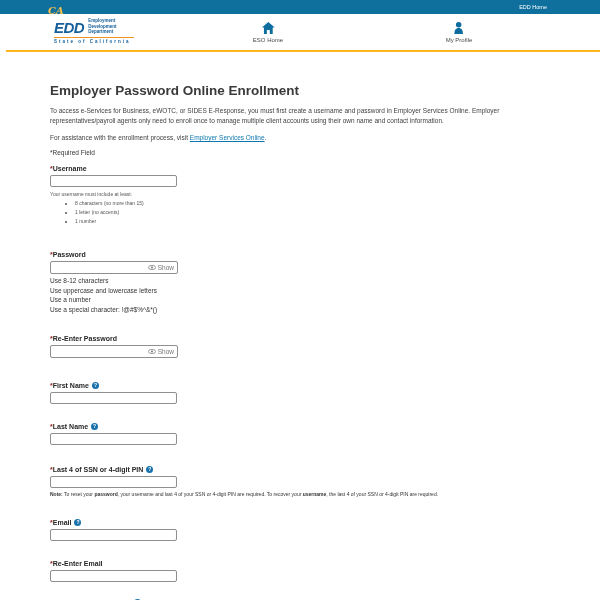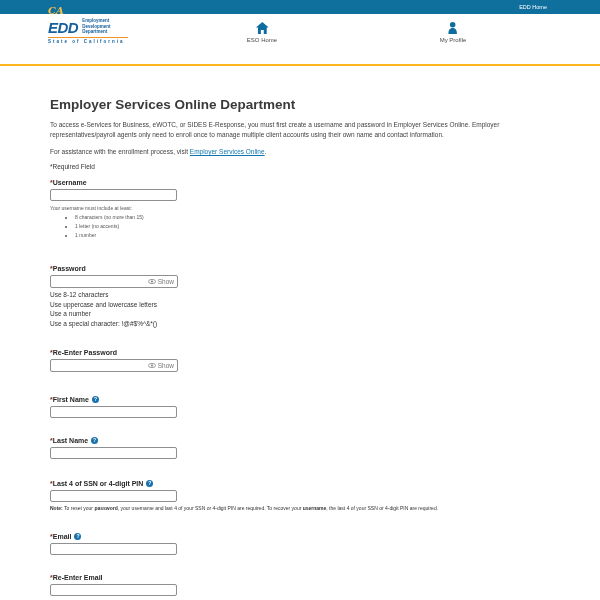--- a/index.html
+++ b/index.html
@@ -9,22 +9,22 @@
   
   .utility-bar { position:relative; height:14px; background:#0f6f9d; }
   .ca-logo { position:absolute; left:48px; top:0; height:24px; cursor:pointer; }
   .ca-script { font-family:"DejaVu Serif", serif; font-style:italic; font-weight:bold;
                font-size:10px; color:#f6c04a; line-height:10px; }
   .ca-gov { display:block; font-size:4px; color:#ffffff; margin:-3px 0 0 8px; letter-spacing:.5px; }
   .util-link { position:absolute; right:53px; top:4px; font-size:5.5px; color:#ffffff;
                text-decoration:none; cursor:pointer; }
 
   
-  .main-header { position:relative; height:52px; background:#ffffff;
-                 border-bottom:2px solid #fdb71c; }
+  .main-header { position:relative; height:38px; background:#ffffff;
+                 border-bottom:2px solid #fdb71c;margin-left:6px; }
   .edd-logo { position:absolute; left:48px; top:4px; width:80px; cursor:pointer; }
   .edd-top { display:flex; align-items:flex-end; }
   .edd-acronym { position:relative; font-size:15px; font-weight:bold; font-style:italic;
                  color:#15609c; line-height:15px; letter-spacing:-0.5px; }
   .edd-dept { margin-left:4px; }
   .edd-dept div { font-size:4.5px; line-height:5.5px; font-weight:bold; color:#15609c; }
   .edd-state { margin-top:2px; padding-top:1px; border-top:1px solid #f0941f;
                font-size:4.5px; font-weight:bold; letter-spacing:2px; color:#15609c;
                white-space:nowrap; }
   .hnav { position:absolute; top:8px; transform:translateX(-50%); text-align:center; cursor:pointer; }
@@ -114,21 +114,21 @@
     <svg width="12" height="12" viewBox="0 0 14 14">
       <circle cx="7" cy="3.2" r="3.2" fill="#0e6d9e"></circle>
       <path d="M7 7 C10.5 7 12 9.5 12 14 L2 14 C2 9.5 3.5 7 7 7 Z" fill="#0e6d9e"></path>
     </svg>
     <span class="hnav-label">My Profile</span>
   </div>
 </div>
 
 <div class="content">
 
-  <h1 class="page-title">Employer Services Online Department</h1>
+  <h1 class="page-title">Employer Password Online Enrollment</h1>
 
   <p class="intro">To access e-Services for Business, eWOTC, or SIDES E-Response, you must first create a username and password in Employer Services Online. Employer representatives/payroll agents only need to enroll once to manage multiple client accounts using their own name and contact information.</p>
 
   <p class="assist"><span>For assistance with the enrollment process, visit </span><a>Employer Services Online</a><span>.</span></p>
 
   <div class="required-note">*Required Field</div>
 
   <div class="fgroup mt-user">
     <div class="flabel">
       <span><span class="req">*</span><span>Username</span></span>

